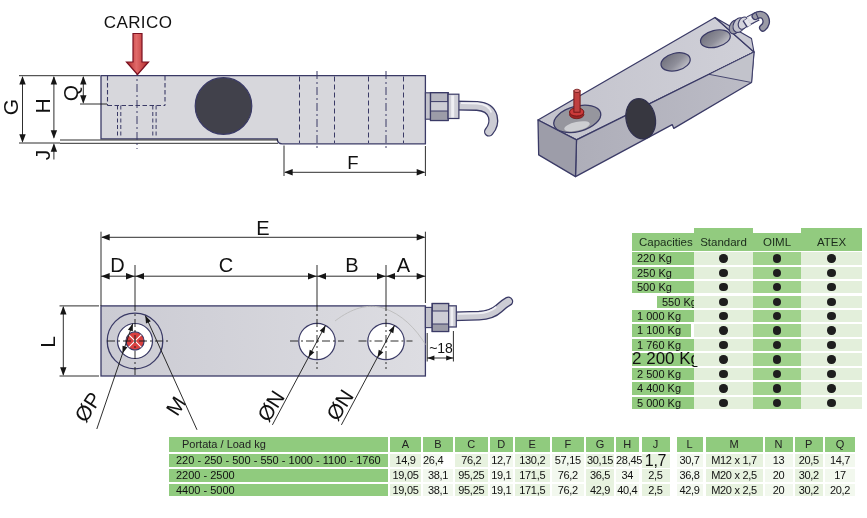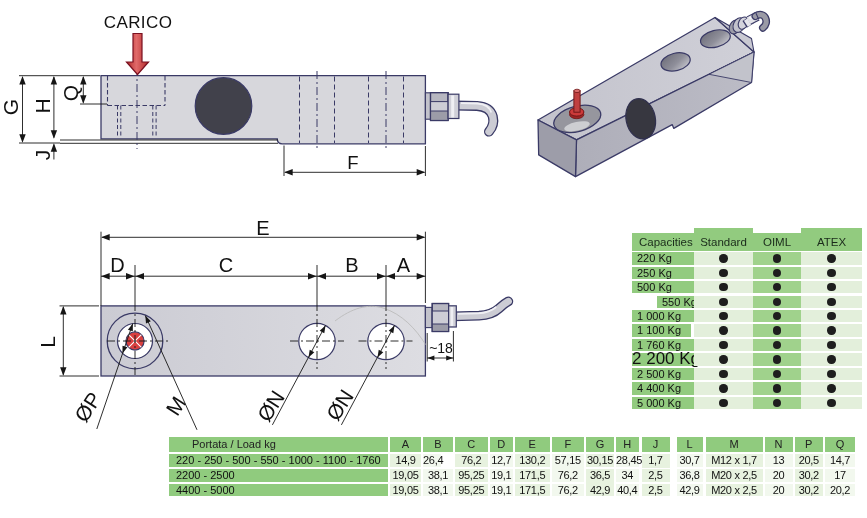--- a/index.html
+++ b/index.html
@@ -266,21 +266,21 @@
 <div style="position:absolute;left:719.3px;top:384.2px;width:8.4px;height:8.4px;border-radius:50%;background:#1e1e1e"></div>
 <div style="position:absolute;left:772.8px;top:384.2px;width:8.4px;height:8.4px;border-radius:50%;background:#1e1e1e"></div>
 <div style="position:absolute;left:827.3px;top:384.2px;width:8.4px;height:8.4px;border-radius:50%;background:#1e1e1e"></div>
 <div style="position:absolute;left:632px;top:396.7px;width:61.5px;height:12.4px;background:#92cb7f;font-size:11px;line-height:12.3px;color:#111;padding-left:5px;box-sizing:border-box;white-space:nowrap">5 000 Kg</div>
 <div style="position:absolute;left:693.5px;top:396.7px;width:59.5px;height:12.4px;background:#e3efdb"></div>
 <div style="position:absolute;left:753px;top:396.7px;width:48px;height:12.4px;background:#a0d28c"></div>
 <div style="position:absolute;left:801px;top:396.7px;width:61px;height:12.4px;background:#e3efdb"></div>
 <div style="position:absolute;left:719.3px;top:398.7px;width:8.4px;height:8.4px;border-radius:50%;background:#1e1e1e"></div>
 <div style="position:absolute;left:772.8px;top:398.7px;width:8.4px;height:8.4px;border-radius:50%;background:#1e1e1e"></div>
 <div style="position:absolute;left:827.3px;top:398.7px;width:8.4px;height:8.4px;border-radius:50%;background:#1e1e1e"></div>
-<div style="position:absolute;left:169px;top:437.3px;width:219px;height:15.1px;background:#90cb7e;font-size:11px;line-height:14.8px;color:#222;padding-left:23px;box-sizing:border-box">Portata / Load kg</div>
+<div style="position:absolute;left:169px;top:437.3px;width:219px;height:15.1px;background:#90cb7e;font-size:11px;line-height:14.8px;color:#222;padding-left:13px;box-sizing:border-box">Portata / Load kg</div>
 <div style="position:absolute;left:390px;top:437.3px;width:31px;height:15.1px;background:#90cb7e;font-size:11px;line-height:14.8px;color:#222;text-align:center">A</div>
 <div style="position:absolute;left:423px;top:437.3px;width:30px;height:15.1px;background:#90cb7e;font-size:11px;line-height:14.8px;color:#222;text-align:center">B</div>
 <div style="position:absolute;left:455px;top:437.3px;width:32.5px;height:15.1px;background:#90cb7e;font-size:11px;line-height:14.8px;color:#222;text-align:center">C</div>
 <div style="position:absolute;left:489.5px;top:437.3px;width:23.5px;height:15.1px;background:#90cb7e;font-size:11px;line-height:14.8px;color:#222;text-align:center">D</div>
 <div style="position:absolute;left:515px;top:437.3px;width:34.5px;height:15.1px;background:#90cb7e;font-size:11px;line-height:14.8px;color:#222;text-align:center">E</div>
 <div style="position:absolute;left:551.5px;top:437.3px;width:32.5px;height:15.1px;background:#90cb7e;font-size:11px;line-height:14.8px;color:#222;text-align:center">F</div>
 <div style="position:absolute;left:586px;top:437.3px;width:28px;height:15.1px;background:#90cb7e;font-size:11px;line-height:14.8px;color:#222;text-align:center">G</div>
 <div style="position:absolute;left:616px;top:437.3px;width:22.5px;height:15.1px;background:#90cb7e;font-size:11px;line-height:14.8px;color:#222;text-align:center">H</div>
 <div style="position:absolute;left:641.5px;top:437.3px;width:28px;height:15.1px;background:#90cb7e;font-size:11px;line-height:14.8px;color:#222;text-align:center">J</div>
 <div style="position:absolute;left:676.5px;top:437.3px;width:26px;height:15.1px;background:#90cb7e;font-size:11px;line-height:14.8px;color:#222;text-align:center">L</div>
@@ -290,21 +290,21 @@
 <div style="position:absolute;left:825px;top:437.3px;width:30px;height:15.1px;background:#90cb7e;font-size:11px;line-height:14.8px;color:#222;text-align:center">Q</div>
 <div style="position:absolute;left:169px;top:454.3px;width:219px;height:12.6px;background:#90cb7e;font-size:11px;line-height:13px;color:#111;padding-left:7px;box-sizing:border-box;white-space:nowrap">220 - 250 - 500 - 550 - 1000 - 1100 - 1760</div>
 <div style="position:absolute;left:390px;top:454.3px;width:31px;height:12.6px;background:#e7f2df;font-size:11px;letter-spacing:-0.3px;line-height:13px;color:#111;text-align:center;white-space:nowrap">14,9</div>
 <div style="position:absolute;left:423px;top:454.3px;width:18px;height:12.6px;background:#f2f8ee;font-size:11px;letter-spacing:-0.3px;line-height:13px;color:#111;text-align:center;white-space:nowrap">26,4</div>
 <div style="position:absolute;left:455px;top:454.3px;width:32.5px;height:12.6px;background:#e7f2df;font-size:11px;letter-spacing:-0.3px;line-height:13px;color:#111;text-align:center;white-space:nowrap">76,2</div>
 <div style="position:absolute;left:489.5px;top:454.3px;width:23.5px;height:12.6px;background:#f2f8ee;font-size:11px;letter-spacing:-0.3px;line-height:13px;color:#111;text-align:center;white-space:nowrap">12,7</div>
 <div style="position:absolute;left:515px;top:454.3px;width:34.5px;height:12.6px;background:#e7f2df;font-size:11px;letter-spacing:-0.3px;line-height:13px;color:#111;text-align:center;white-space:nowrap">130,2</div>
 <div style="position:absolute;left:551.5px;top:454.3px;width:32.5px;height:28px;background:#f2f8ee;font-size:11px;letter-spacing:-0.3px;line-height:13px;color:#111;text-align:center;white-space:nowrap">57,15</div>
 <div style="position:absolute;left:586px;top:454.3px;width:28px;height:12.6px;background:#e7f2df;font-size:11px;letter-spacing:-0.3px;line-height:13px;color:#111;text-align:center;white-space:nowrap">30,15</div>
 <div style="position:absolute;left:616px;top:454.3px;width:22.5px;height:12.6px;background:#f2f8ee;font-size:11px;letter-spacing:-0.3px;line-height:13px;color:#111;text-align:center;white-space:nowrap">28,45</div>
-<div style="position:absolute;left:641.5px;top:454.3px;width:28px;height:14px;background:#e7f2df;font-size:11px;letter-spacing:-0.3px;line-height:13px;color:#111;text-align:center;white-space:nowrap">1,7</div>
+<div style="position:absolute;left:641.5px;top:454.3px;width:28px;height:14px;background:#e7f2df;font-size:16px;letter-spacing:-0.3px;line-height:13px;color:#111;text-align:center;white-space:nowrap">1,7</div>
 <div style="position:absolute;left:676.5px;top:454.3px;width:26px;height:12.6px;background:#f2f8ee;font-size:11px;letter-spacing:-0.3px;line-height:13px;color:#111;text-align:center;white-space:nowrap">30,7</div>
 <div style="position:absolute;left:705.5px;top:454.3px;width:57px;height:12.6px;background:#e7f2df;font-size:11px;letter-spacing:-0.3px;line-height:13px;color:#111;text-align:center;white-space:nowrap">M12 x 1,7</div>
 <div style="position:absolute;left:764.5px;top:454.3px;width:28px;height:12.6px;background:#f2f8ee;font-size:11px;letter-spacing:-0.3px;line-height:13px;color:#111;text-align:center;white-space:nowrap">13</div>
 <div style="position:absolute;left:795px;top:454.3px;width:27.5px;height:12.6px;background:#e7f2df;font-size:11px;letter-spacing:-0.3px;line-height:13px;color:#111;text-align:center;white-space:nowrap">20,5</div>
 <div style="position:absolute;left:825px;top:454.3px;width:30px;height:12.6px;background:#f2f8ee;font-size:11px;letter-spacing:-0.3px;line-height:13px;color:#111;text-align:center;white-space:nowrap">14,7</div>
 <div style="position:absolute;left:169px;top:469.1px;width:219px;height:12.6px;background:#90cb7e;font-size:11px;line-height:13px;color:#111;padding-left:7px;box-sizing:border-box;white-space:nowrap">2200 - 2500</div>
 <div style="position:absolute;left:390px;top:469.1px;width:31px;height:12.6px;background:#e7f2df;font-size:11px;letter-spacing:-0.3px;line-height:13px;color:#111;text-align:center;white-space:nowrap">19,05</div>
 <div style="position:absolute;left:423px;top:469.1px;width:30px;height:12.6px;background:#f2f8ee;font-size:11px;letter-spacing:-0.3px;line-height:13px;color:#111;text-align:center;white-space:nowrap">38,1</div>
 <div style="position:absolute;left:455px;top:469.1px;width:32.5px;height:12.6px;background:#e7f2df;font-size:11px;letter-spacing:-0.3px;line-height:13px;color:#111;text-align:center;white-space:nowrap">95,25</div>
 <div style="position:absolute;left:489.5px;top:469.1px;width:23.5px;height:12.6px;background:#f2f8ee;font-size:11px;letter-spacing:-0.3px;line-height:13px;color:#111;text-align:center;white-space:nowrap">19,1</div>

